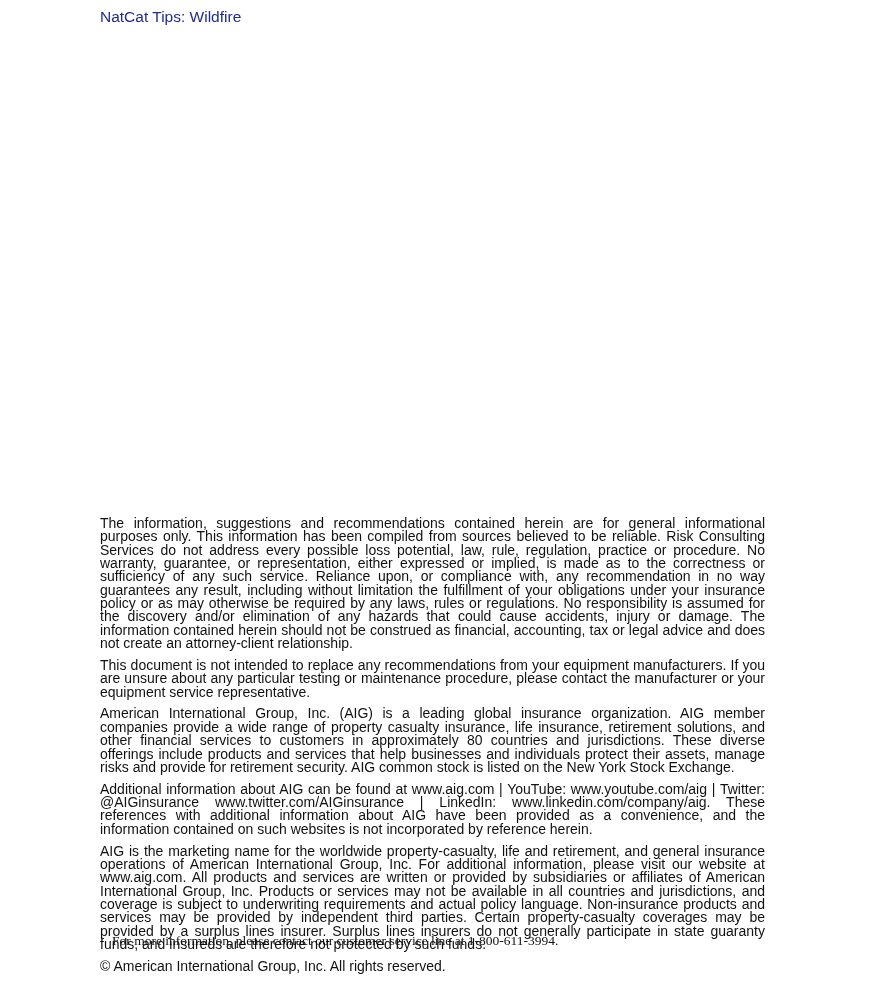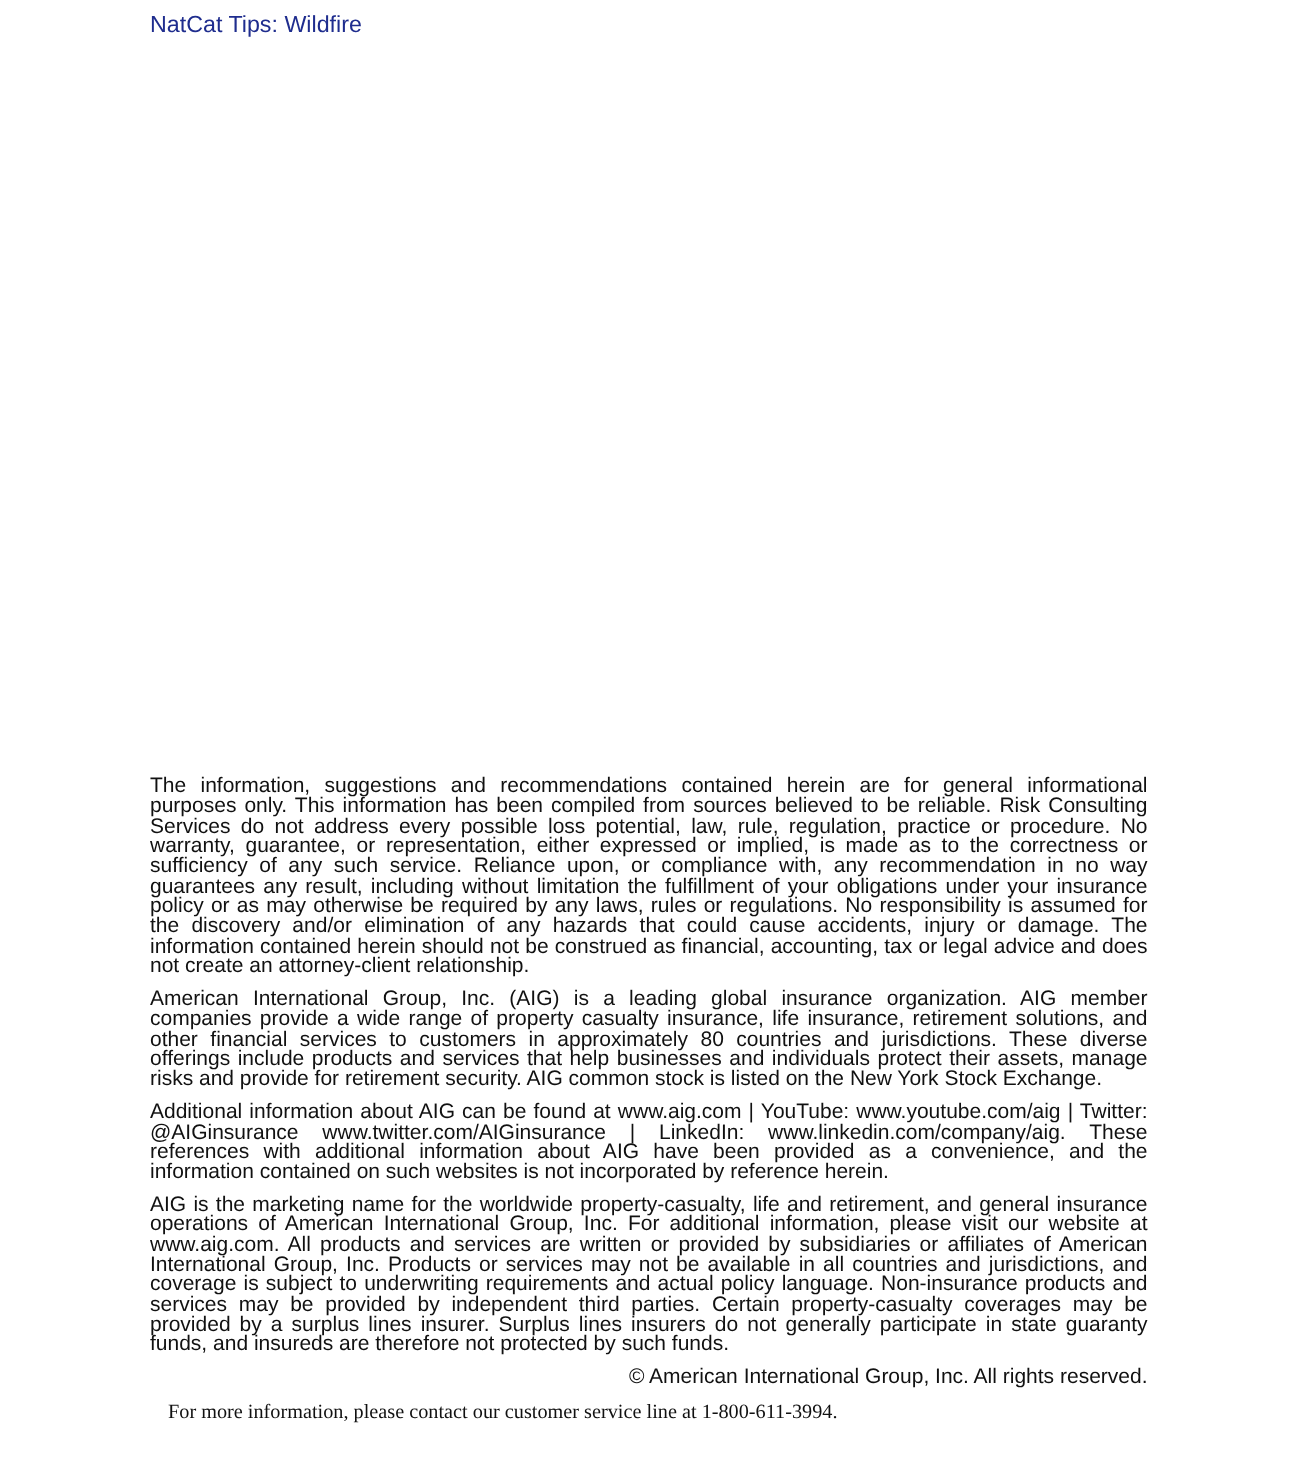--- a/index.html
+++ b/index.html
@@ -34,21 +34,21 @@
     color: var(--body-color, #111111);
   }
   .disclaimer p {
     margin: 0 0 8.5px 0;
     font-size: 14px;
     line-height: 13.35px;
     text-align: justify;
   }
   .disclaimer p.copyright {
     margin-top: 5px;
-    text-align: right;
+    text-align: left;
   }
   .footer-line {
     position: absolute;
     left: 100px;
     top: 920px;
     margin: 12px;
     font-size: 13.5px;
     line-height: 17px;
     color: var(--body-color, #111111);
     font-family: Liberation Serif, serif;
@@ -56,20 +56,21 @@
 </style>
 </head>
 <body>
 
 <div class="page">
 
   <h1 class="title">NatCat Tips: Wildfire</h1>
 
   <div class="disclaimer">
     <p>The information, suggestions and recommendations contained herein are for general informational purposes only. This information has been compiled from sources believed to be reliable.  Risk Consulting Services do not address every possible loss potential, law, rule, regulation, practice or procedure.  No warranty, guarantee, or representation, either expressed or implied, is made as to the correctness or sufficiency of any such service.  Reliance upon, or compliance with, any recommendation in no way guarantees any result, including without limitation the fulfillment of your obligations under your insurance policy or as may otherwise be required by any laws, rules or regulations.  No responsibility is assumed for the discovery and/or elimination of any hazards that could cause accidents, injury or damage.   The information contained herein should not be construed as financial, accounting, tax or legal advice and does not create an attorney-client relationship.</p>
+    <p>This document is not intended to replace any recommendations from your equipment manufacturers. If you are unsure about any particular testing or maintenance procedure, please contact the manufacturer or your equipment service representative.</p>
     <p>American International Group, Inc. (AIG) is a leading global insurance organization. AIG member companies provide a wide range of property casualty insurance, life insurance, retirement solutions, and other financial services to customers in approximately 80 countries and jurisdictions. These diverse offerings include products and services that help businesses and individuals protect their assets, manage risks and provide for retirement security. AIG common stock is listed on the New York Stock Exchange.</p>
     <p>Additional information about AIG can be found at www.aig.com | YouTube: www.youtube.com/aig | Twitter: @AIGinsurance www.twitter.com/AIGinsurance | LinkedIn: www.linkedin.com/company/aig. These references with additional information about AIG have been provided as a convenience, and the information contained on such websites is not incorporated by reference herein.</p>
     <p>AIG is the marketing name for the worldwide property-casualty, life and retirement, and general insurance operations of American International Group, Inc. For additional information, please visit our website at www.aig.com. All products and services are written or provided by subsidiaries or affiliates of American International Group, Inc. Products or services may not be available in all countries and jurisdictions, and coverage is subject to underwriting requirements and actual policy language. Non-insurance products and services may be provided by independent third parties. Certain property-casualty coverages may be provided by a surplus lines insurer. Surplus lines insurers do not generally participate in state guaranty funds, and insureds are therefore not protected by such funds.</p>
     <p class="copyright">© American International Group, Inc. All rights reserved.</p>
   </div>
 
   <p class="footer-line">For more information, please contact our customer service line at 1-800-611-3994.</p>
 
 </div>
 

